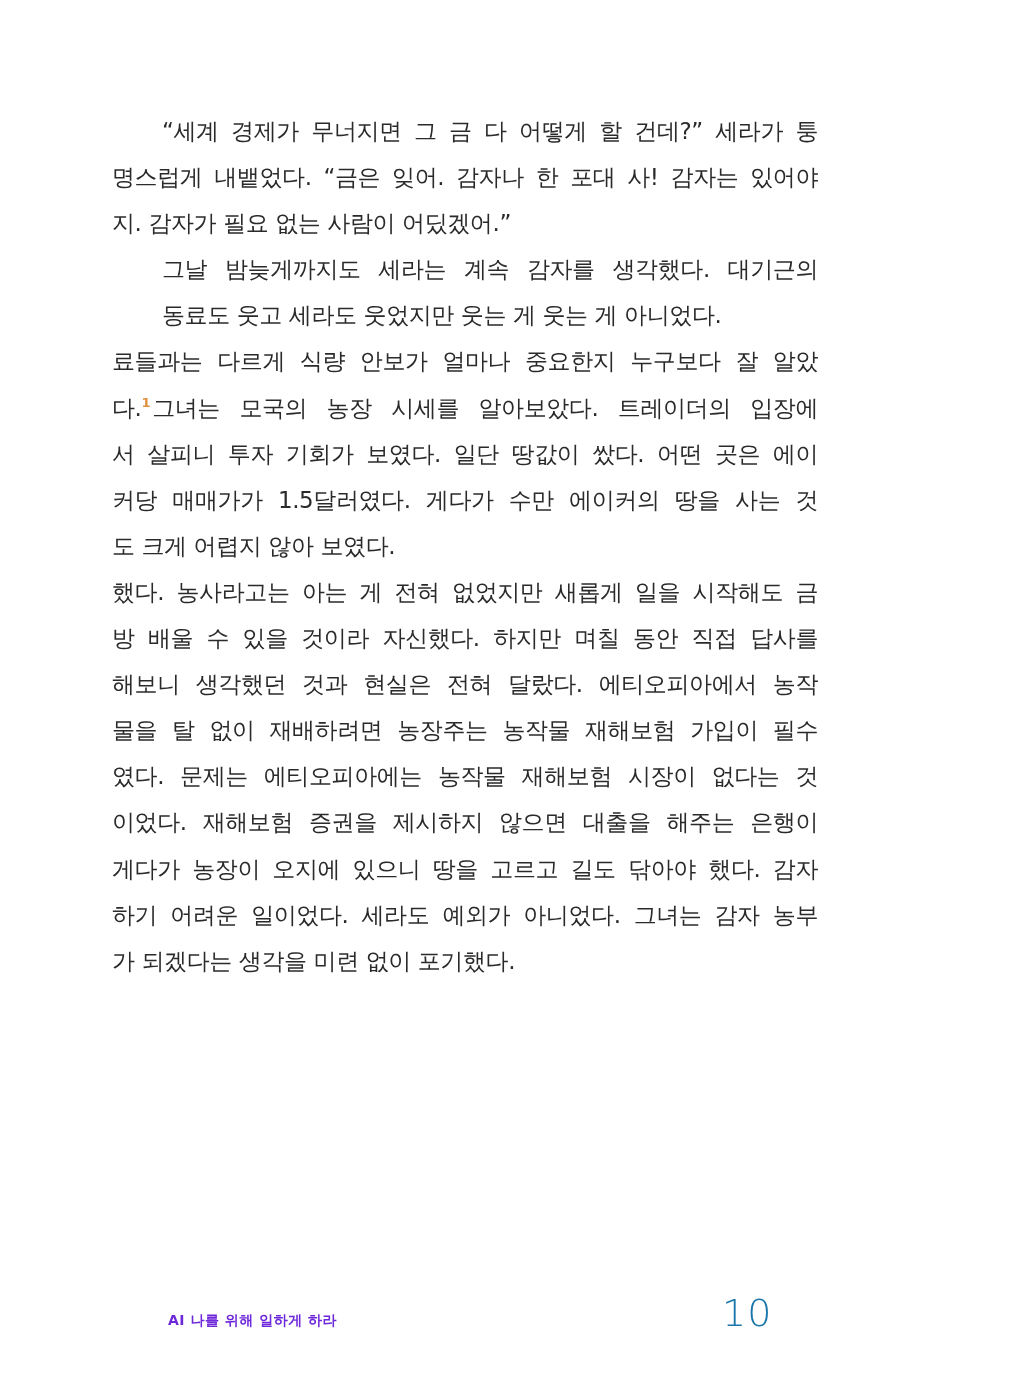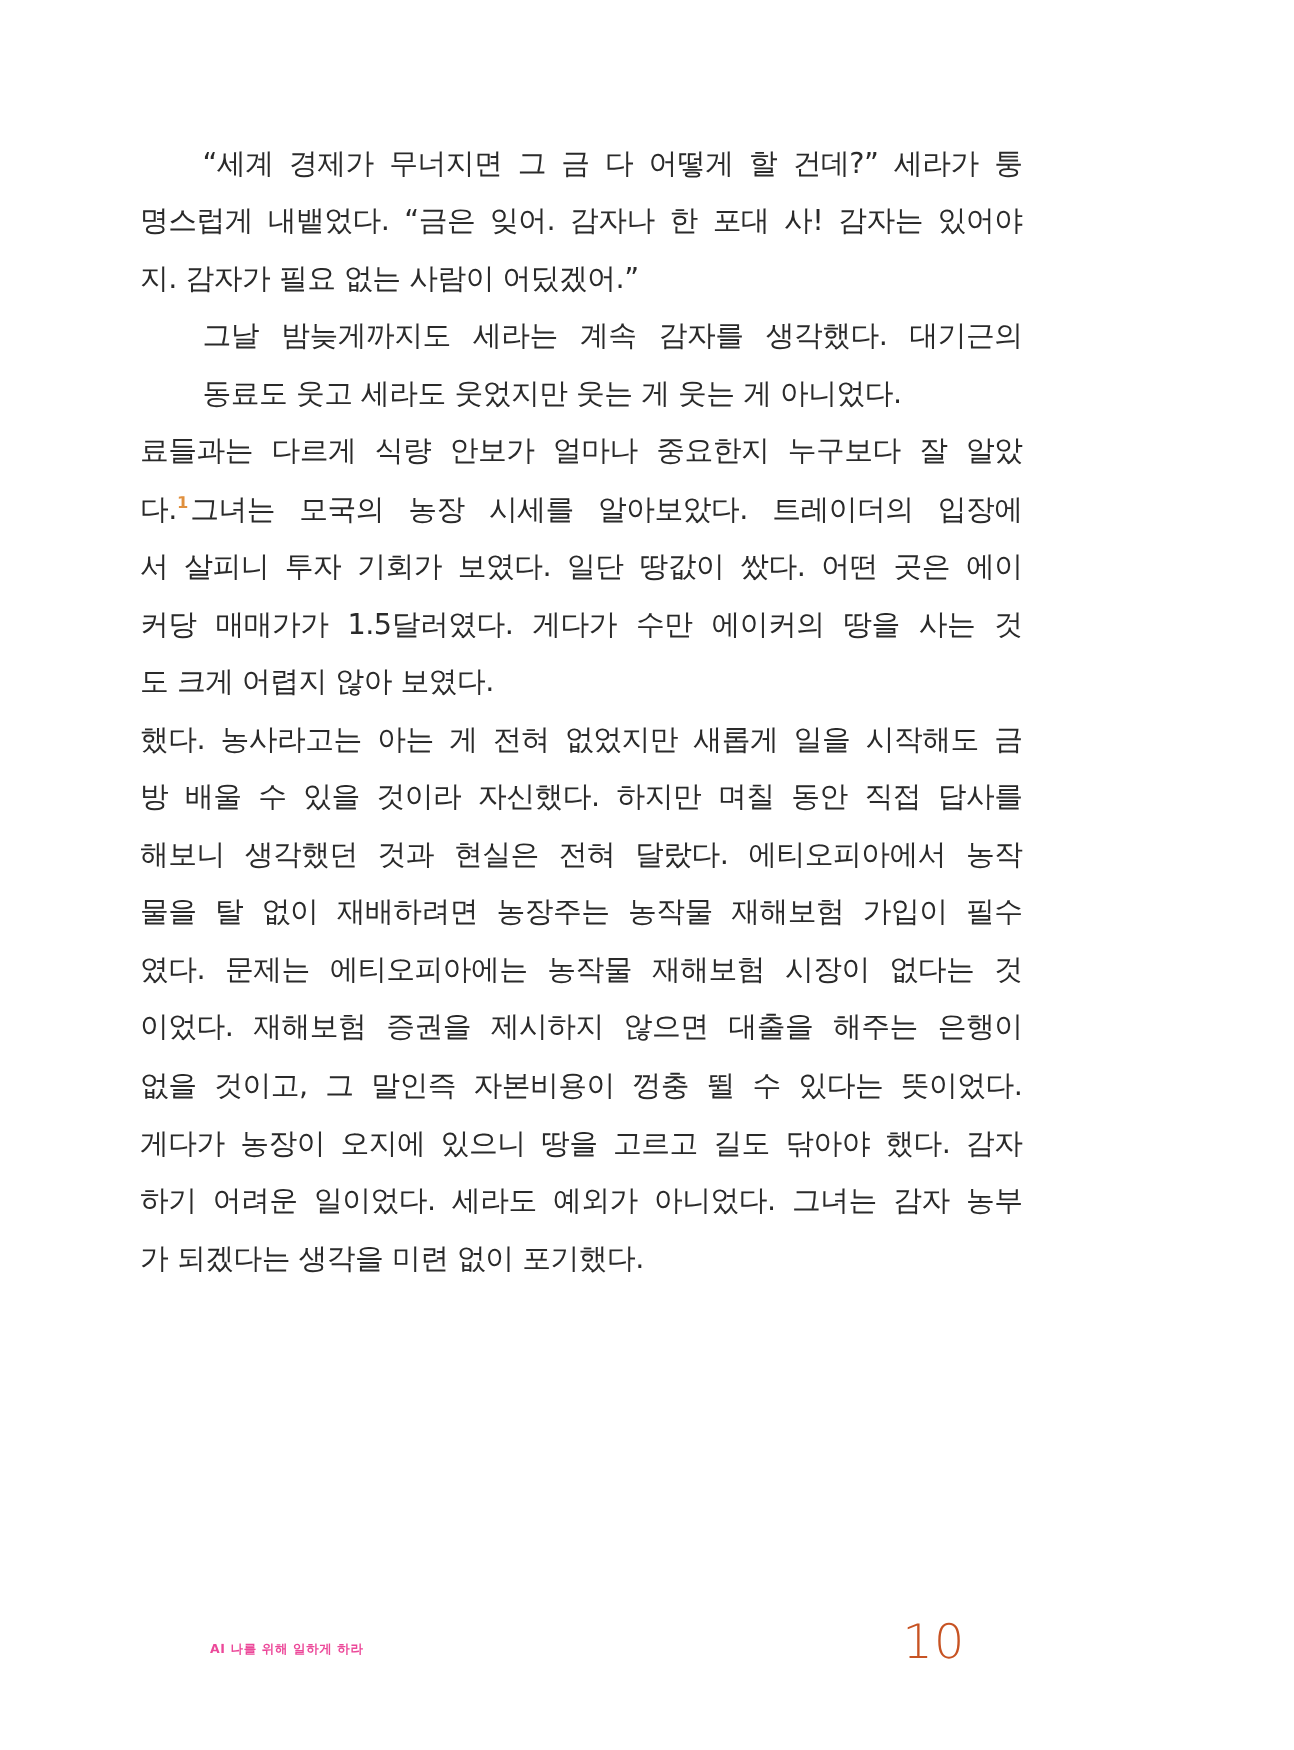--- a/index.html
+++ b/index.html
@@ -48,32 +48,32 @@
       font-size: 13px;
       vertical-align: 9px;
       line-height: 0;
       font-weight: bold;
       margin: 0 2px 0 0;
     }
     .footer-title {
       position: absolute;
       left: 168px;
       top: 1296px;
-      font-size: 10px;
+      font-size: 14px;
       font-weight: bold;
-      color: #ec4899;
+      color: #6d28d9;
       letter-spacing: 0.5px;
     }
     .page-number {
       position: absolute;
       left: 722px;
       top: 1275px;
       font-size: 38px;
       font-weight: 200;
-      color: #c2410c;
+      color: #0369a1;
       font-family: "DejaVu Sans", "Liberation Sans", sans-serif;
       letter-spacing: 1px;
     }
     .thin {
       -webkit-text-stroke: 0;
       opacity: 0.9;
     }
   </style>
 </head>
 <body>
@@ -89,21 +89,20 @@
     <div class="line"><span>다.</span><sup class="footnote-ref">1</sup><span>그녀는 모국의 농장 시세를 알아보았다. 트레이더의 입장에</span></div>
     <div class="line">서 살피니 투자 기회가 보였다. 일단 땅값이 쌌다. 어떤 곳은 에이</div>
     <div class="line">커당 매매가가 1.5달러였다. 게다가 수만 에이커의 땅을 사는 것</div>
     <div class="line last">도 크게 어렵지 않아 보였다.</div>
     <div class="line">했다. 농사라고는 아는 게 전혀 없었지만 새롭게 일을 시작해도 금</div>
     <div class="line">방 배울 수 있을 것이라 자신했다. 하지만 며칠 동안 직접 답사를</div>
     <div class="line">해보니 생각했던 것과 현실은 전혀 달랐다. 에티오피아에서 농작</div>
     <div class="line">물을 탈 없이 재배하려면 농장주는 농작물 재해보험 가입이 필수</div>
     <div class="line">였다. 문제는 에티오피아에는 농작물 재해보험 시장이 없다는 것</div>
     <div class="line">이었다. 재해보험 증권을 제시하지 않으면 대출을 해주는 은행이</div>
-    <div class="line">없을 것이고, 그 말인즉 자본비용이 껑충 뛸 수 있다는 뜻이었다.</div>
     <div class="line">게다가 농장이 오지에 있으니 땅을 고르고 길도 닦아야 했다. 감자</div>
     <div class="line">하기 어려운 일이었다. 세라도 예외가 아니었다. 그녀는 감자 농부</div>
     <div class="line last">가 되겠다는 생각을 미련 없이 포기했다.</div>
   </div>
 
   <div class="footer-title">AI 나를 위해 일하게 하라</div>
   <div class="page-number thin">10</div>
 </div>
 
 </body></html>

